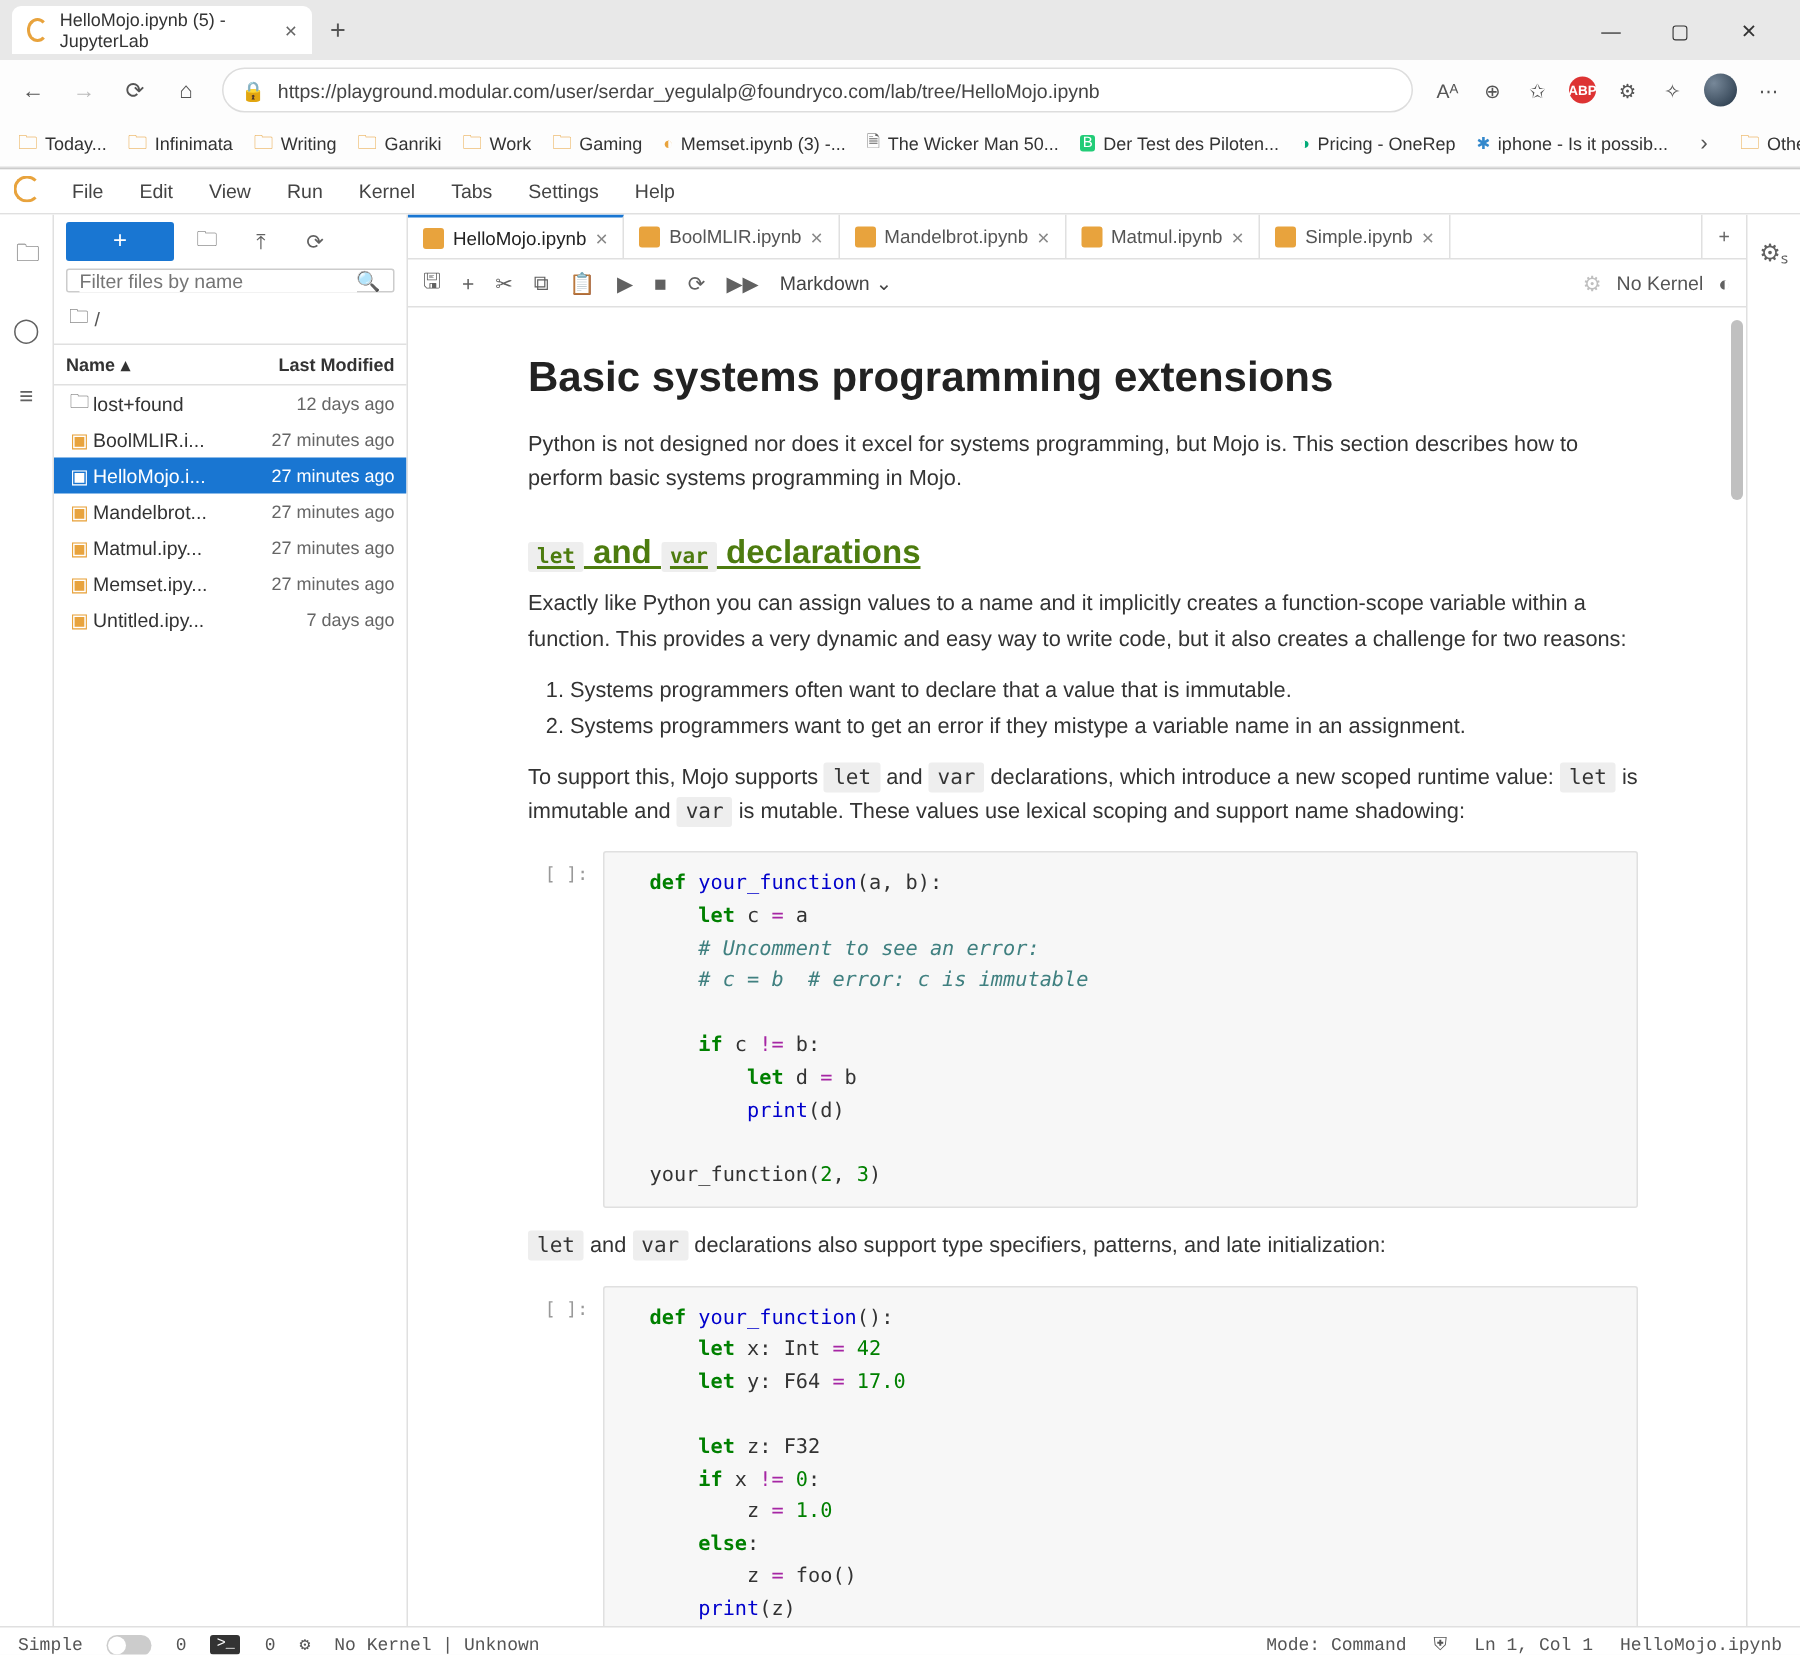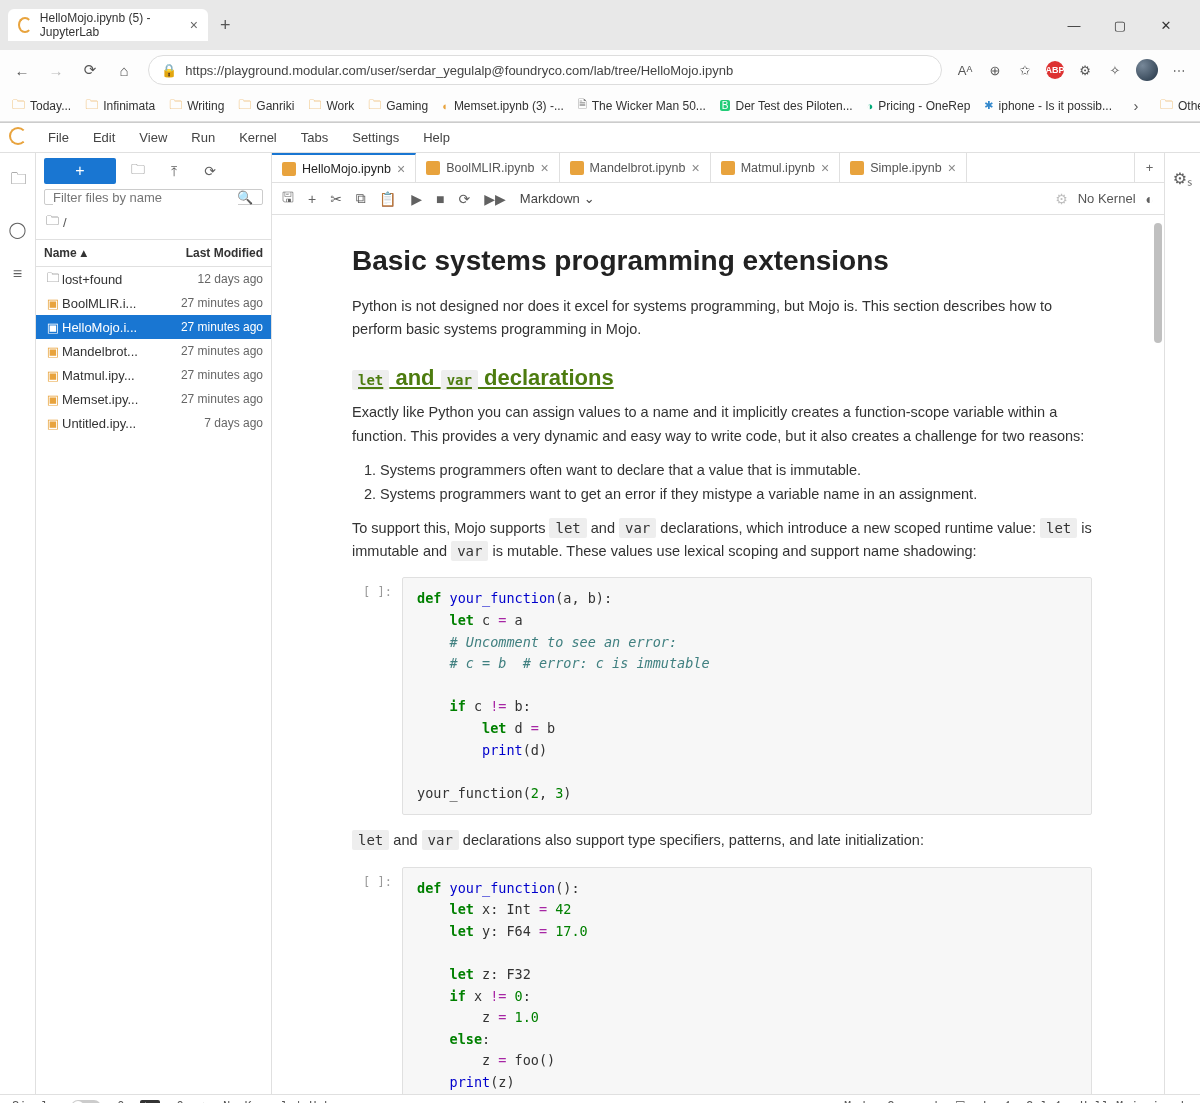--- a/index.html
+++ b/index.html
@@ -1,20 +1,20 @@
 <!DOCTYPE html>
 <html><head>
 <meta charset="utf-8">
 <style>
 * { box-sizing: border-box; margin: 0; padding: 0; }
 body { font-family: -apple-system, BlinkMacSystemFont, "Segoe UI", Helvetica, Arial, sans-serif; font-size: 13px; background: #f0f0f0; color: #333; overflow: hidden; width: 1200px; height: 1103px; }
 
 
 .browser-chrome { background: #e8e8e8; border-bottom: 1px solid #ccc; }
-.tab-strip { display: flex; align-items: center; height: 50px; padding: 0 8px; gap: 4px; }
+.tab-strip { display: flex; align-items: center; height: 40px; padding: 0 8px; gap: 4px; }
 .browser-tab { display: flex; align-items: center; background: #fff; height: 32px; padding: 0 10px; border-radius: 6px 6px 0 0; gap: 8px; font-size: 12px; max-width: 200px; }
 .browser-tab .favicon { width: 16px; height: 16px; border: 2px solid #e8a33d; border-radius: 50%; border-right-color: transparent; }
 .tab-close { color: #666; font-size: 14px; cursor: pointer; }
 .new-tab-btn { color: #555; font-size: 18px; padding: 0 8px; cursor: pointer; }
 .window-controls { margin-left: auto; display: flex; gap: 18px; padding-right: 12px; color: #333; }
 .wc { width: 28px; text-align: center; font-size: 13px; cursor: pointer; }
 
 .addr-row { display: flex; align-items: center; height: 40px; padding: 0 12px; gap: 14px; background: #fdfdfd; }
 .nav-icon { color: #555; font-size: 15px; cursor: pointer; width: 20px; text-align: center; }
 .addr-bar { flex: 1; display: flex; align-items: center; background: #fff; border: 1px solid #ddd; border-radius: 16px; height: 30px; padding: 0 12px; gap: 8px; font-size: 13px; color: #444; }
@@ -80,21 +80,21 @@
 
 .notebook { flex: 1; overflow-y: auto; padding: 20px 0 40px 0; position: relative; }
 .nb-content { max-width: 760px; margin: 0 auto 0 60px; padding-left: 20px; }
 .nb-content h1 { font-size: 28px; font-weight: 600; margin: 10px 0 18px; color: #222; }
 .nb-content h2 { font-size: 22px; font-weight: 600; margin: 24px 0 0; color: #4d7c0f; text-decoration: underline; }
 .nb-content p { font-size: 14.5px; line-height: 1.6; color: #333; margin: 10px 0; }
 .nb-content ol { margin: 10px 0 10px 28px; font-size: 14.5px; line-height: 1.7; }
 .nb-content code.inline { background: #eee; padding: 2px 6px; border-radius: 2px; font-family: "Consolas", monospace; font-size: 14px; }
 .cell { display: flex; margin: 14px 0; }
 .prompt { width: 50px; text-align: right; padding-right: 10px; color: #999; font-family: monospace; font-size: 12px; padding-top: 8px; }
-.code-input { flex: 1; background: #f7f7f7; border: 1px solid #e0e0e0; border-radius: 2px; padding: 10px 14px; font-family: "Consolas", monospace; font-size: 13.5px; line-height: 1.6; white-space: pre; overflow-x: auto; }
+.code-input { flex: 1; background: #f7f7f7; border: 1px solid #e0e0e0; border-radius: 2px; padding: 10px 30px; font-family: "Consolas", monospace; font-size: 13.5px; line-height: 1.6; white-space: pre; overflow-x: auto; }
 .kw { color: #008000; font-weight: bold; }
 .fn { color: #0000cc; }
 .op { color: #a626a4; }
 .num { color: #008000; }
 .cm { color: #408080; font-style: italic; }
 
 .scrollbar-stub { position: absolute; right: 2px; top: 8px; width: 8px; height: 120px; background: #c0c0c0; border-radius: 4px; }
 
 .statusbar { height: 24px; border-top: 1px solid #e0e0e0; display: flex; align-items: center; padding: 0 12px; font-size: 12px; color: #555; gap: 16px; background: #fff; font-family: Liberation Mono, monospace; }
 .statusbar .right { margin-left: auto; display: flex; gap: 18px; align-items: center; }

